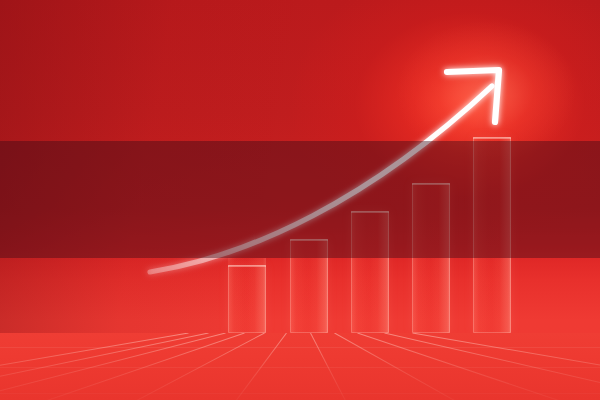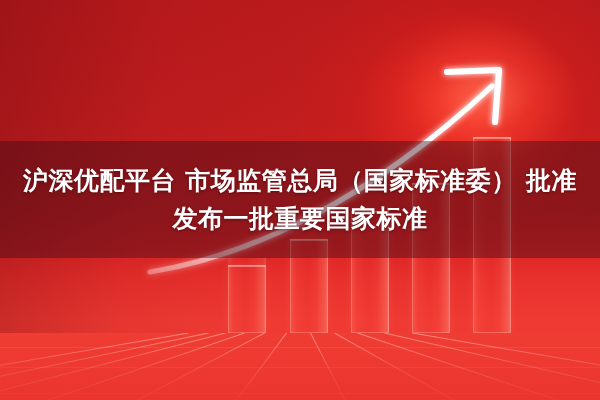--- a/index.html
+++ b/index.html
@@ -226,18 +226,14 @@
       <div class="floor-line" style="left: 334.1px; transform-origin: center top; transform: rotate(-60.6445deg); height: 138.711px;"></div>
       <div class="floor-line" style="left: 357.2px; transform-origin: center top; transform: rotate(-71.4634deg); height: 213.897px;"></div>
       <div class="floor-line" style="left: 383.6px; transform-origin: center top; transform: rotate(-77.0788deg); height: 304.1px;"></div>
       <div class="floor-line" style="left: 412.2px; transform-origin: center top; transform: rotate(-80.2996deg); height: 403.57px;"></div>
       <div class="floor-h" style="top: 14px; opacity: 0.84;"></div>
       <div class="floor-h" style="top: 34px; opacity: 0.62;"></div>
       <div class="floor-h" style="top: 60px; opacity: 0.33;"></div>
     </div>
 
   <div class="text-band"></div>
-  <div class="headline">
-    <div class="headline-line">沪深优配平台 市场监管总局（国家标准委） 批准</div>
-    <div class="headline-line">发布一批重要国家标准</div>
-  </div>
 
 </div>
 
 </body></html>

